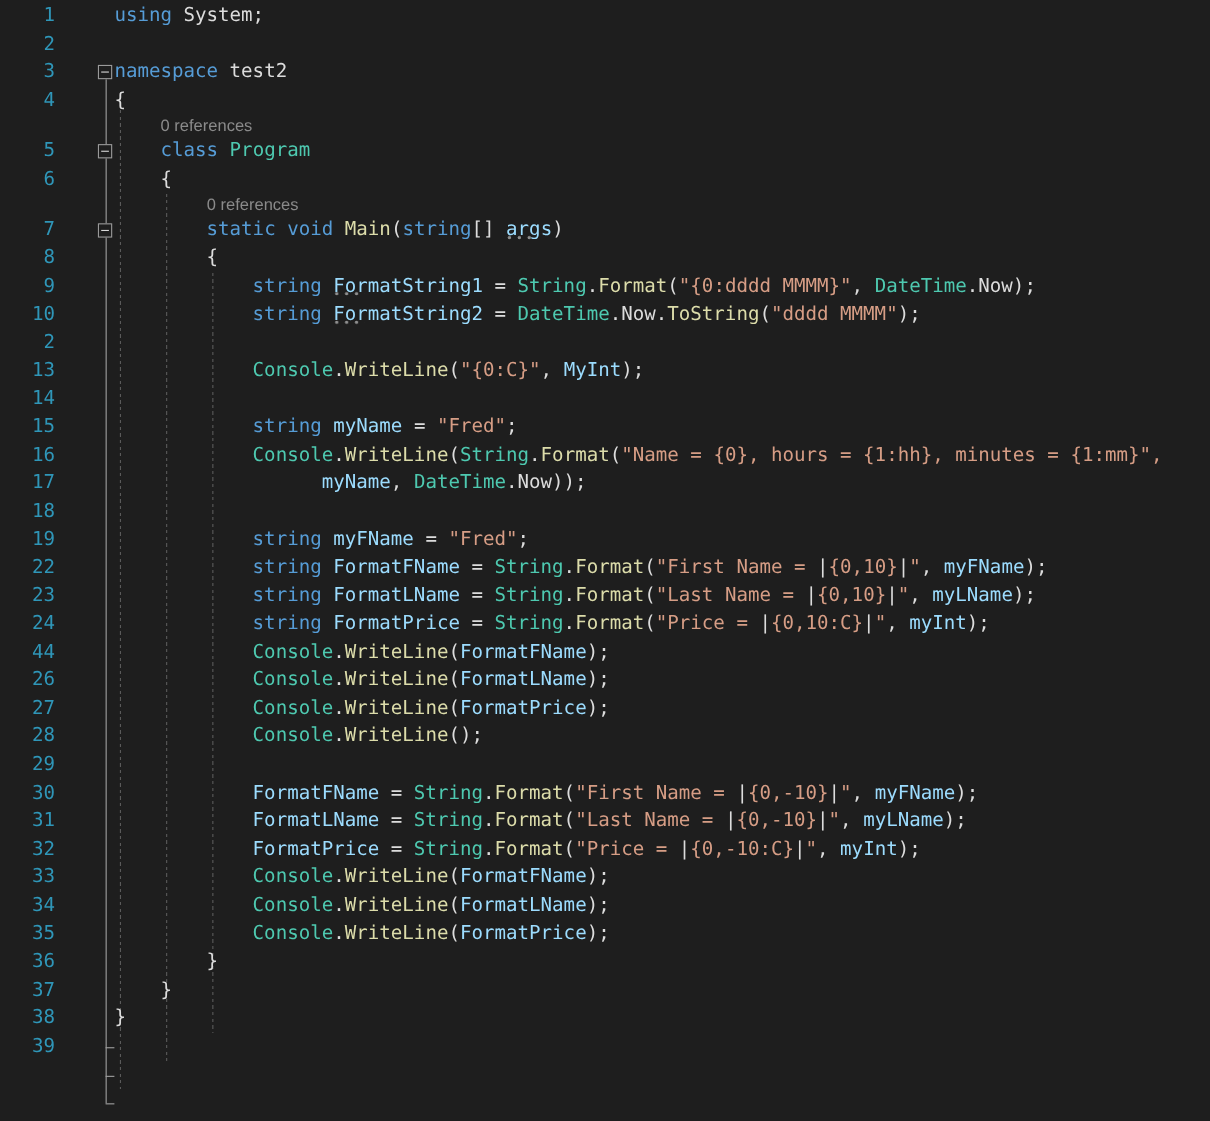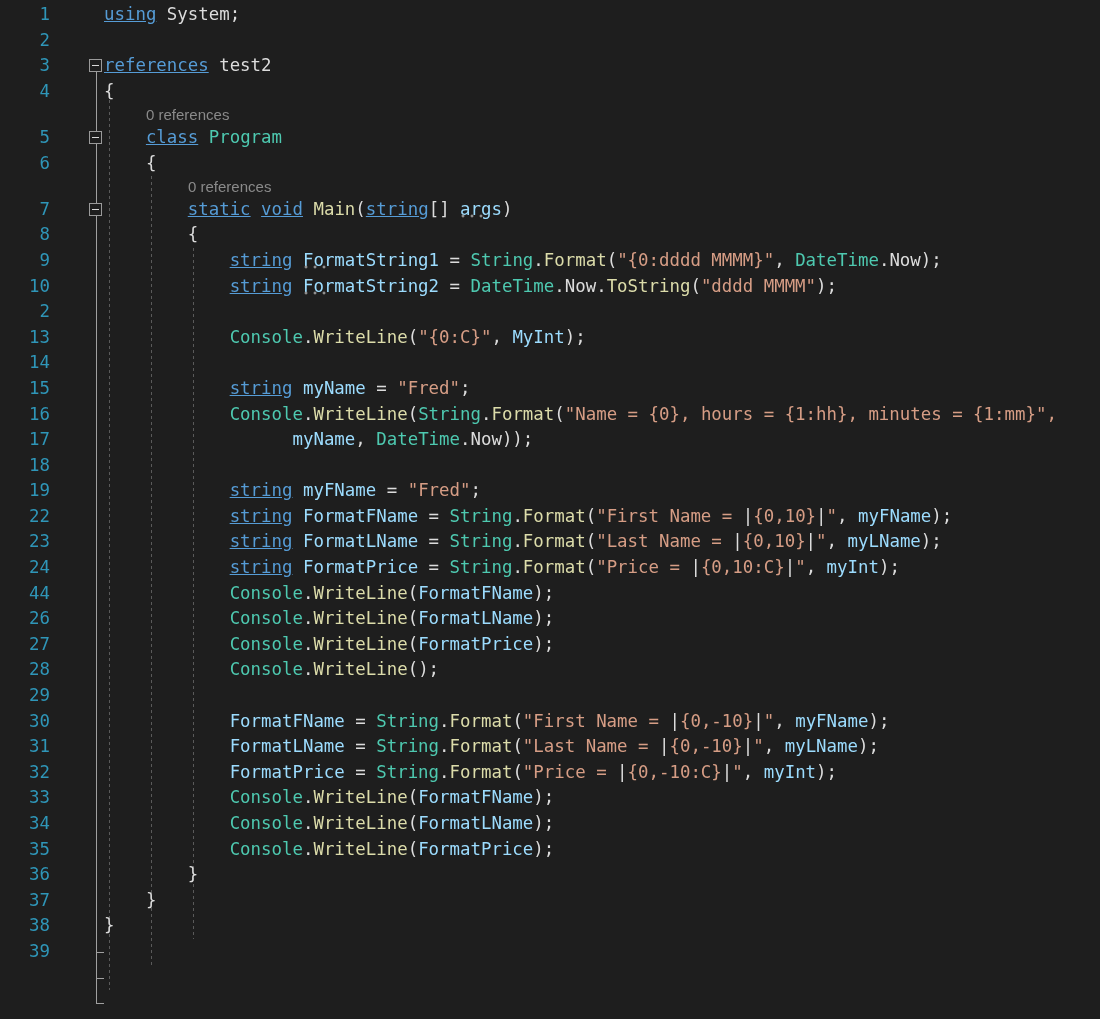--- a/index.html
+++ b/index.html
@@ -25,21 +25,21 @@
   .code{display:block;padding-left:104px;color:var(--c-plain,#dcdcdc);}
   .lens-row{
     height:20.6px;line-height:21px;
     font-family:"Liberation Sans",sans-serif;
     font-size:15px;
     color:var(--c-codelens,#8a8a8a);
     white-space:pre;
   }
   .lens-row span{cursor:pointer;}
   
-  .k{color:var(--c-keyword,#569cd6);text-decoration:underline;}
+  .k{color:var(--c-keyword,#569cd6);}
   .t{color:var(--c-type,#4ec9b0);}
   .m{color:var(--c-method,#dcdcaa);}
   .v{color:var(--c-variable,#9cdcfe);}
   .s{color:var(--c-string,#d69d85);}
   .n{color:var(--c-number,#b5cea8);}
   .p{color:var(--c-plain,#dcdcdc);}
   .w{color:var(--c-plain,#dcdcdc);}
   
   .u{position:relative;}
   .u::after{
@@ -86,21 +86,21 @@
     <div class="tick" id="tick-main"></div>
     <div class="tick" id="tick-class"></div>
     <div class="tick" id="tick-namespace"></div>
     <div class="guide" id="guide-1"></div>
     <div class="guide" id="guide-2"></div>
     <div class="guide" id="guide-3"></div>
   </div>
   <div id="lines">
       <div class="row"><span class="num">1</span><span class="code"><span class="k">using</span><span class="p"> System;</span></span></div>
       <div class="row"><span class="num">2</span><span class="code"></span></div>
-      <div class="row"><span class="num">3</span><div class="foldbox"></div><span class="code"><span class="k">references</span><span class="p"> test2</span></span></div>
+      <div class="row"><span class="num">3</span><div class="foldbox"></div><span class="code"><span class="k">namespace</span><span class="p"> test2</span></span></div>
       <div class="row"><span class="num">4</span><span class="code"><span class="p">{</span></span></div>
       <div class="lens-row" style="padding-left: 146px;"><span>0 references</span></div>
       <div class="row"><span class="num">5</span><div class="foldbox"></div><span class="code"><span class="p">    </span><span class="k">class</span><span class="p"> </span><span class="t">Program</span></span></div>
       <div class="row"><span class="num">6</span><span class="code"><span class="p">    {</span></span></div>
       <div class="lens-row" style="padding-left: 188px;"><span>0 references</span></div>
       <div class="row"><span class="num">7</span><div class="foldbox"></div><span class="code"><span class="p">        </span><span class="k">static</span><span class="p"> </span><span class="k">void</span><span class="p"> </span><span class="m">Main</span><span class="p">(</span><span class="k">string</span><span class="p">[] </span><span class="v u">args</span><span class="p">)</span></span></div>
       <div class="row"><span class="num">8</span><span class="code"><span class="p">        {</span></span></div>
       <div class="row"><span class="num">9</span><span class="code"><span class="p">            </span><span class="k">string</span><span class="p"> </span><span class="v u">FormatString1</span><span class="p"> = </span><span class="t">String</span><span class="p">.</span><span class="m">Format</span><span class="p">(</span><span class="s">"{0:dddd MMMM}"</span><span class="p">, </span><span class="t">DateTime</span><span class="p">.Now);</span></span></div>
       <div class="row"><span class="num">10</span><span class="code"><span class="p">            </span><span class="k">string</span><span class="p"> </span><span class="v u">FormatString2</span><span class="p"> = </span><span class="t">DateTime</span><span class="p">.Now.</span><span class="m">ToString</span><span class="p">(</span><span class="s">"dddd MMMM"</span><span class="p">);</span></span></div>
       <div class="row"><span class="num">2</span><span class="code"></span></div>

